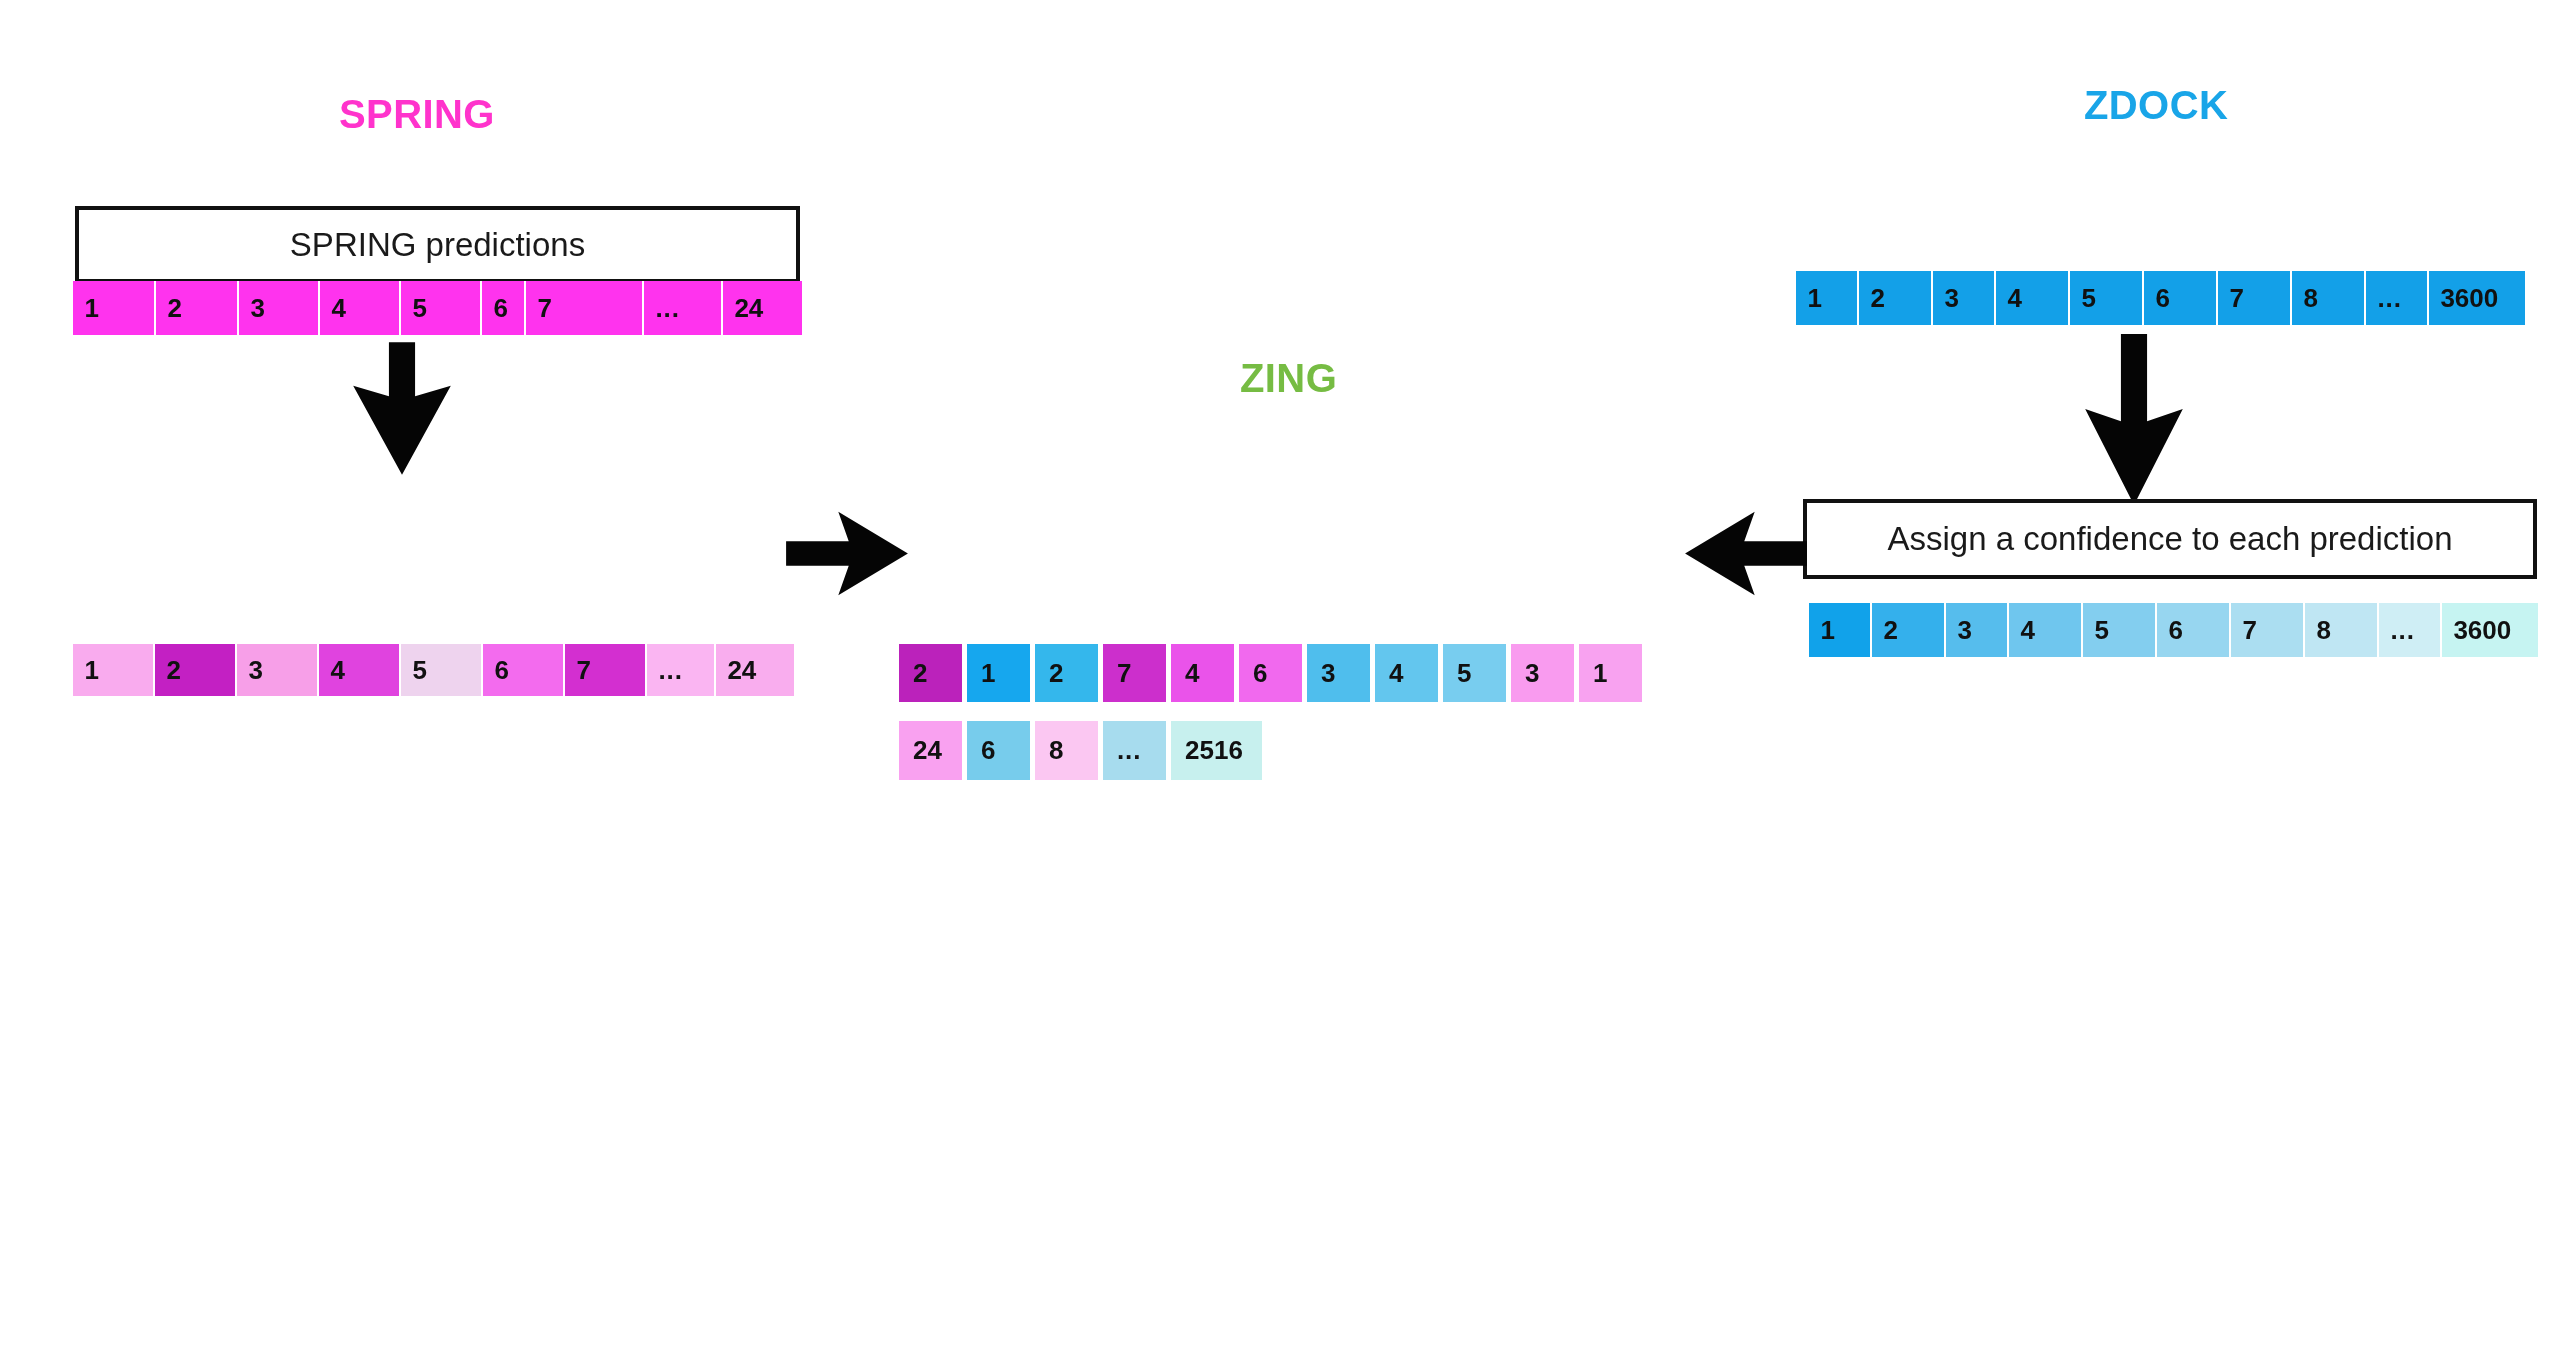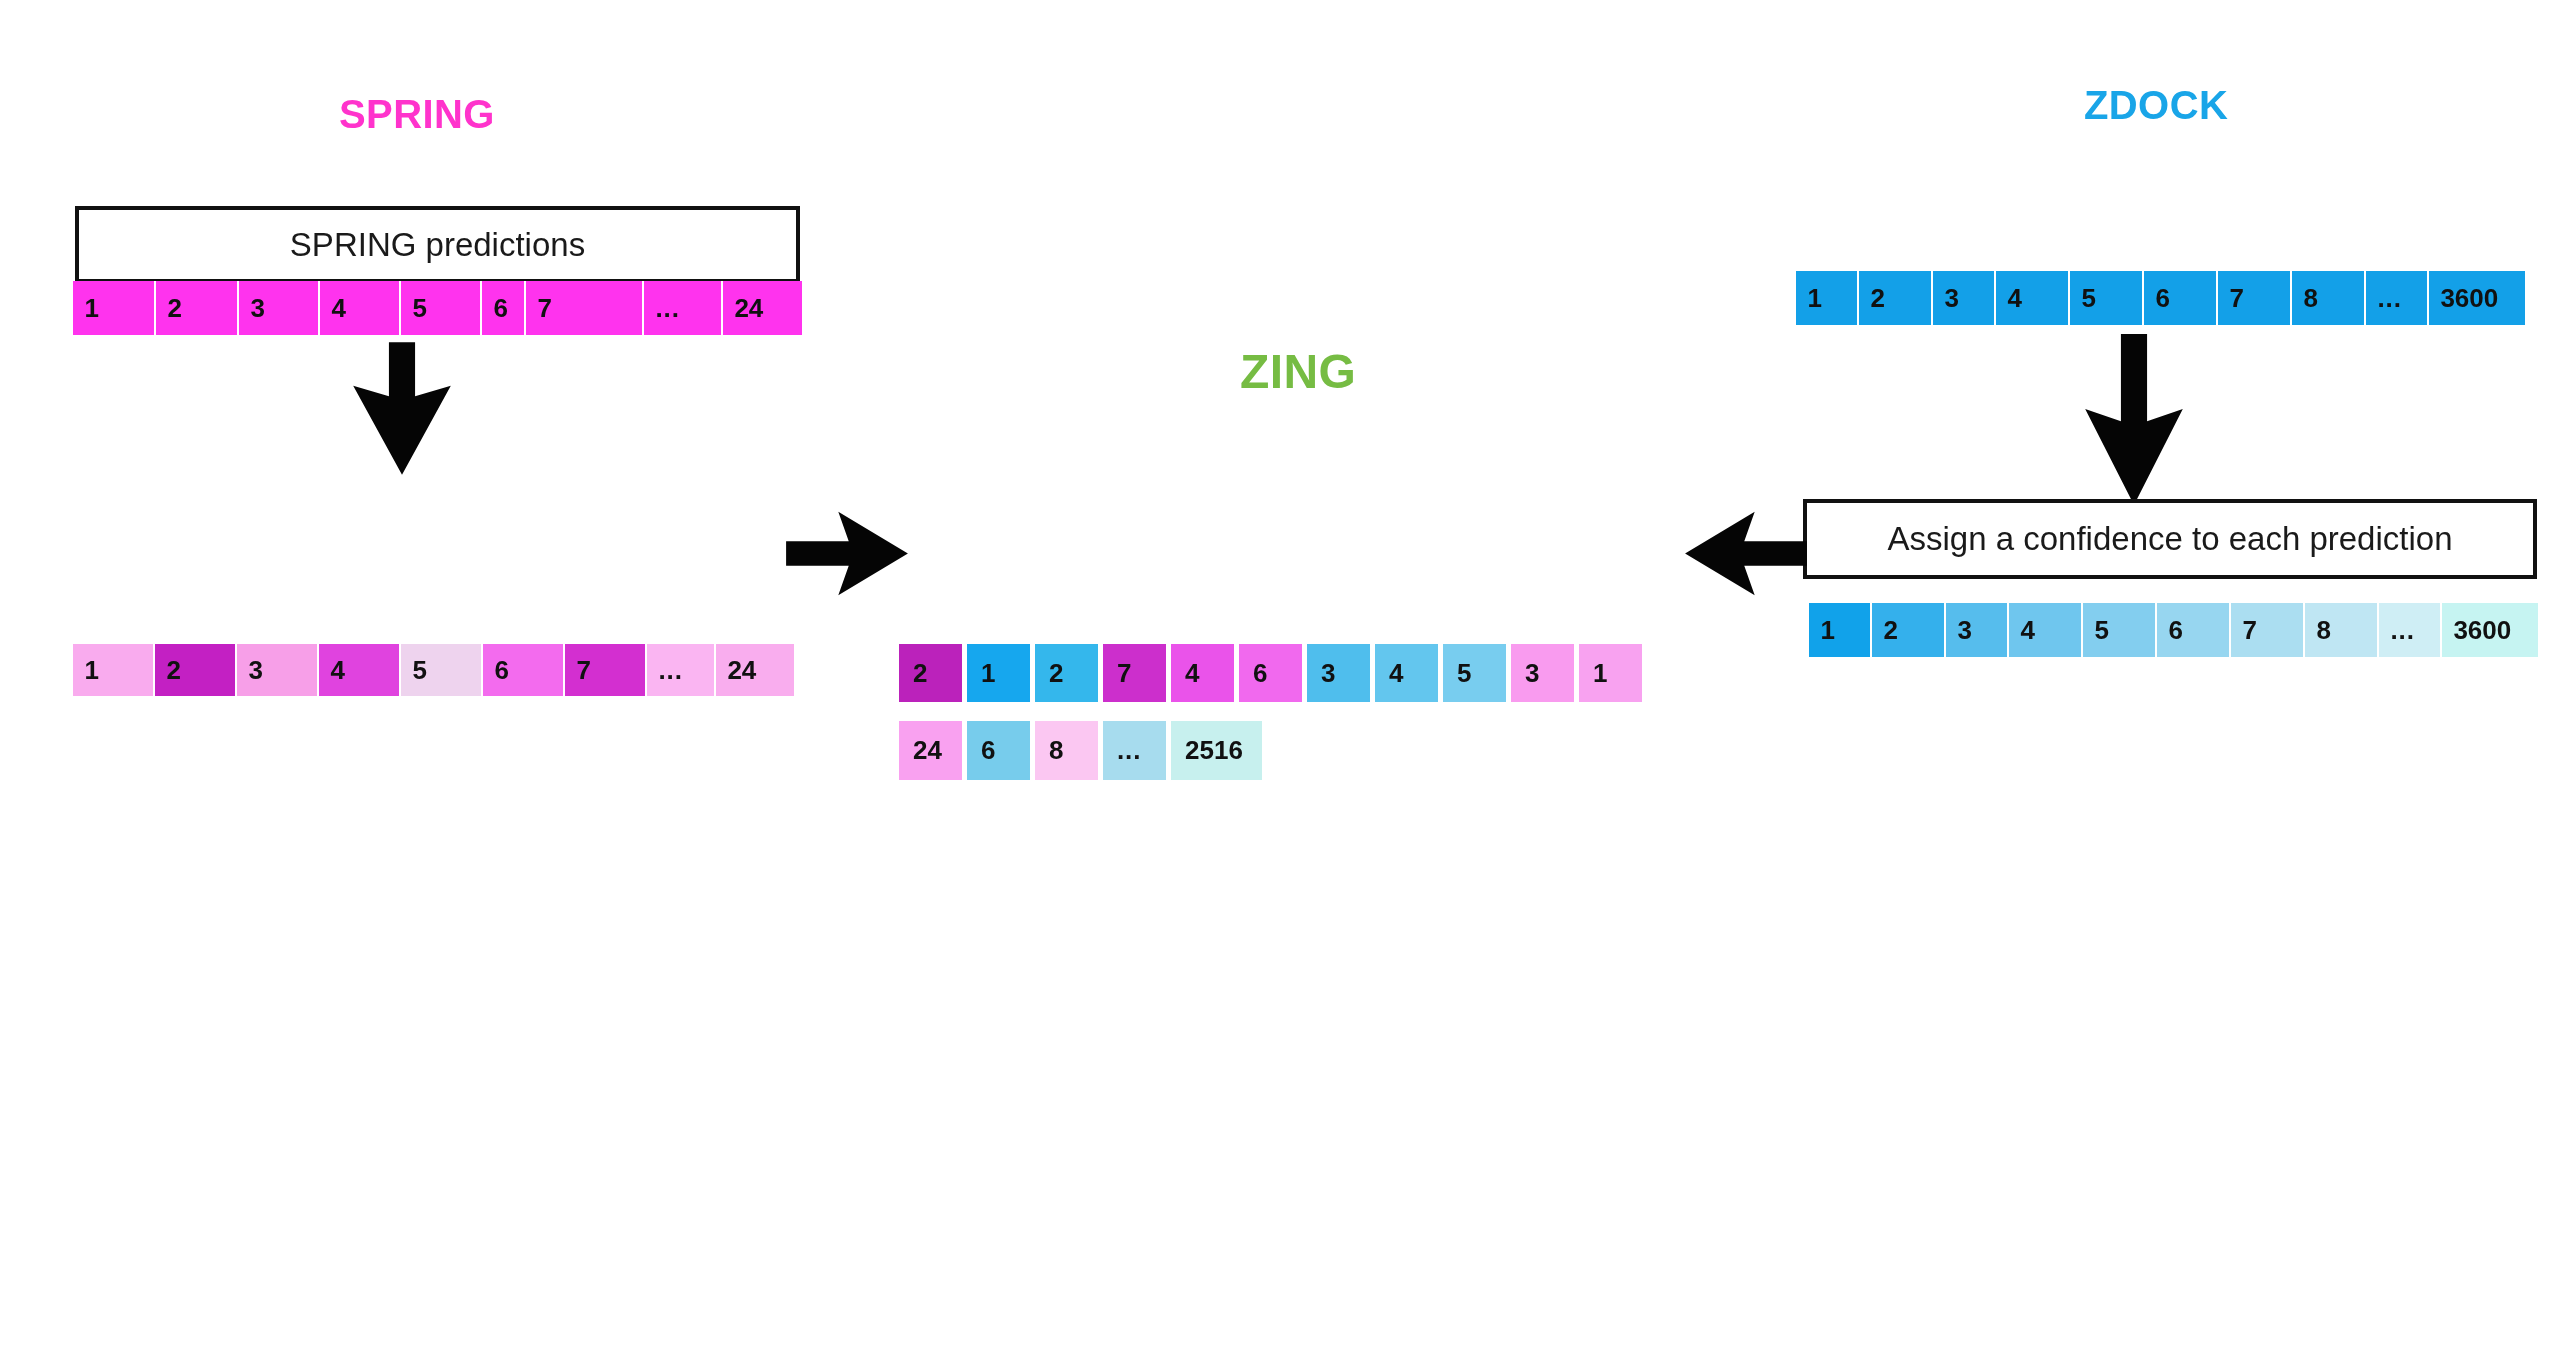--- a/index.html
+++ b/index.html
@@ -33,22 +33,22 @@
     left: 339px; top: 92px;
     font-size: 40px;
     color: #FF33CC;
   }
   #zdock-title {
     left: 2084px; top: 83px;
     font-size: 40px;
     color: #19A5E8;
   }
   #zing-title {
-    left: 1240px; top: 344px;
-    font-size: 48px;
+    left: 1240px; top: 356px;
+    font-size: 40px;
     color: #76BC43;
   }
 
   
   .proc-box {
     position: absolute;
     box-sizing: border-box;
     border: 4.4px solid #111111;
     background: #ffffff;
     display: flex;

